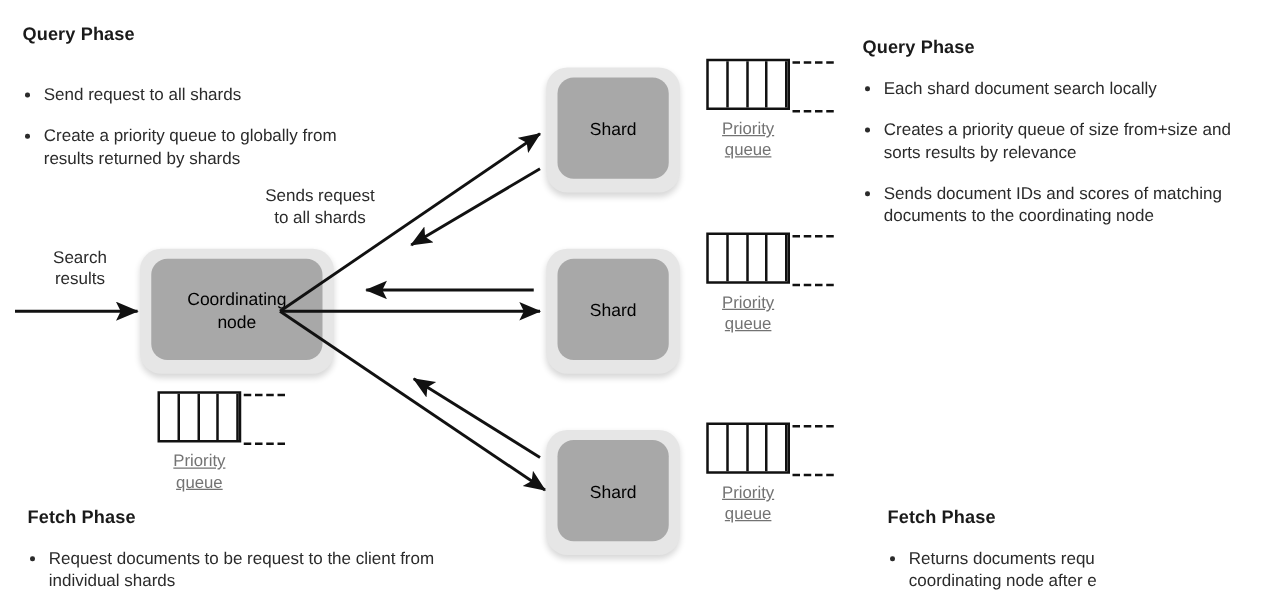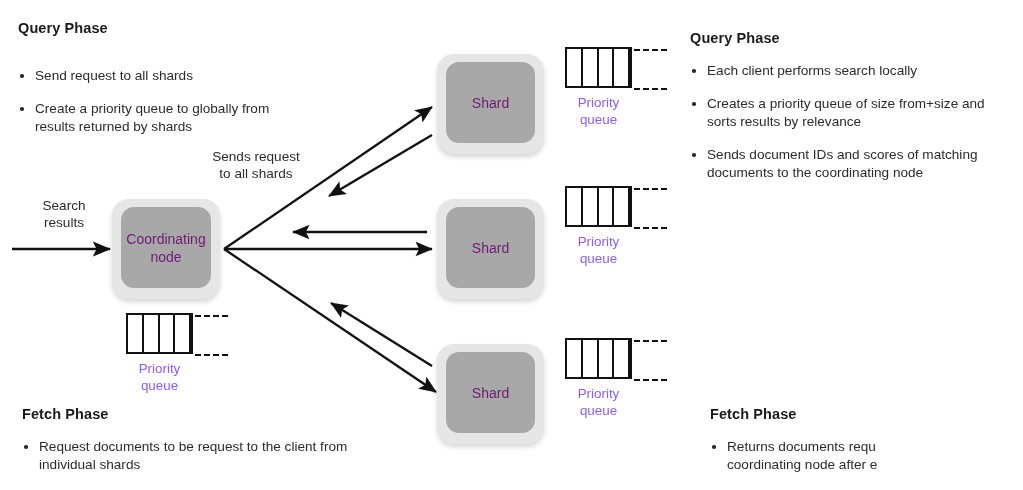--- a/index.html
+++ b/index.html
@@ -65,21 +65,21 @@
     left: 9px;
     top: 8px;
     right: 9px;
     bottom: 11px;
     background: #a8a8a8;
     border-radius: 13px;
     display: flex;
     align-items: center;
     justify-content: center;
     text-align: center;
-    color: #701a75;
+    color: #000000;
     font-size: 14px;
     line-height: 18px;
   }
 
   
   .queue {
     position: absolute;
   }
   .queue-cells {
     position: relative;
@@ -113,21 +113,22 @@
     right: 0;
     height: 0;
     border-top: 2.4px dashed #111111;
   }
   .queue-dash:before { top: 0px; }
   .queue-dash:after  { bottom: 0px; }
   .queue-label {
     margin-top: 6px;
     font-size: 13.4px;
     line-height: 17px;
-    color: #8b5cf6;
+    color: #737373;
+    text-decoration: underline;
   }
   .queue-label.centered { text-align: center; width: 67px; }
 
   
   #arrows {
     position: absolute;
     left: 0;
     top: 0;
     width: 1023px;
     height: 490px;
@@ -179,39 +180,39 @@
 
   <div class="phase-title" style="left:22px; top:406px;">Fetch Phase</div>
 
   <ul class="bullet-list" style="left:22px; top:438px; width:340px;">
     <li class="bullet-item">Request documents to be request to the client from individual shards</li>
   </ul>
 
   <div class="phase-title" style="left:690px; top:30px;">Query Phase</div>
 
   <ul class="bullet-list" style="left:690px; top:62px; width:312px;">
-    <li class="bullet-item">Each client performs search locally</li>
+    <li class="bullet-item">Each shard document search locally</li>
     <li class="bullet-item">Creates a priority queue of size from+size and sorts results by relevance</li>
     <li class="bullet-item">Sends document IDs and scores of matching documents to the coordinating node</li>
   </ul>
 
   <div class="phase-title" style="left:710px; top:406px;">Fetch Phase</div>
 
   <ul class="bullet-list" style="left:710px; top:438px; width:300px;">
     <li class="bullet-item" style="white-space:pre-line;">Returns documents requ
 coordinating node after e</li>
   </ul>
 
   <div class="float-label" style="left:16px; top:197px; width:96px;">Search
 results</div>
 
   <div class="float-label" style="left:196px; top:148px; width:120px;">Sends request
 to all shards</div>
 
-  <div class="node-outer" style="left:112px; top:199px; width:108px; height:100px;">
+  <div class="node-outer" style="left:112px; top:199px; width:108px; height:100px;padding-left:47px;">
     <div class="node-inner" style="white-space:pre;">Coordinating
 node</div>
   </div>
 
   <div class="node-outer" style="left:437px; top:54px; width:107px; height:100px;">
     <div class="node-inner">Shard</div>
   </div>
 
   <div class="node-outer" style="left:437px; top:199px; width:107px; height:100px;">
     <div class="node-inner">Shard</div>

